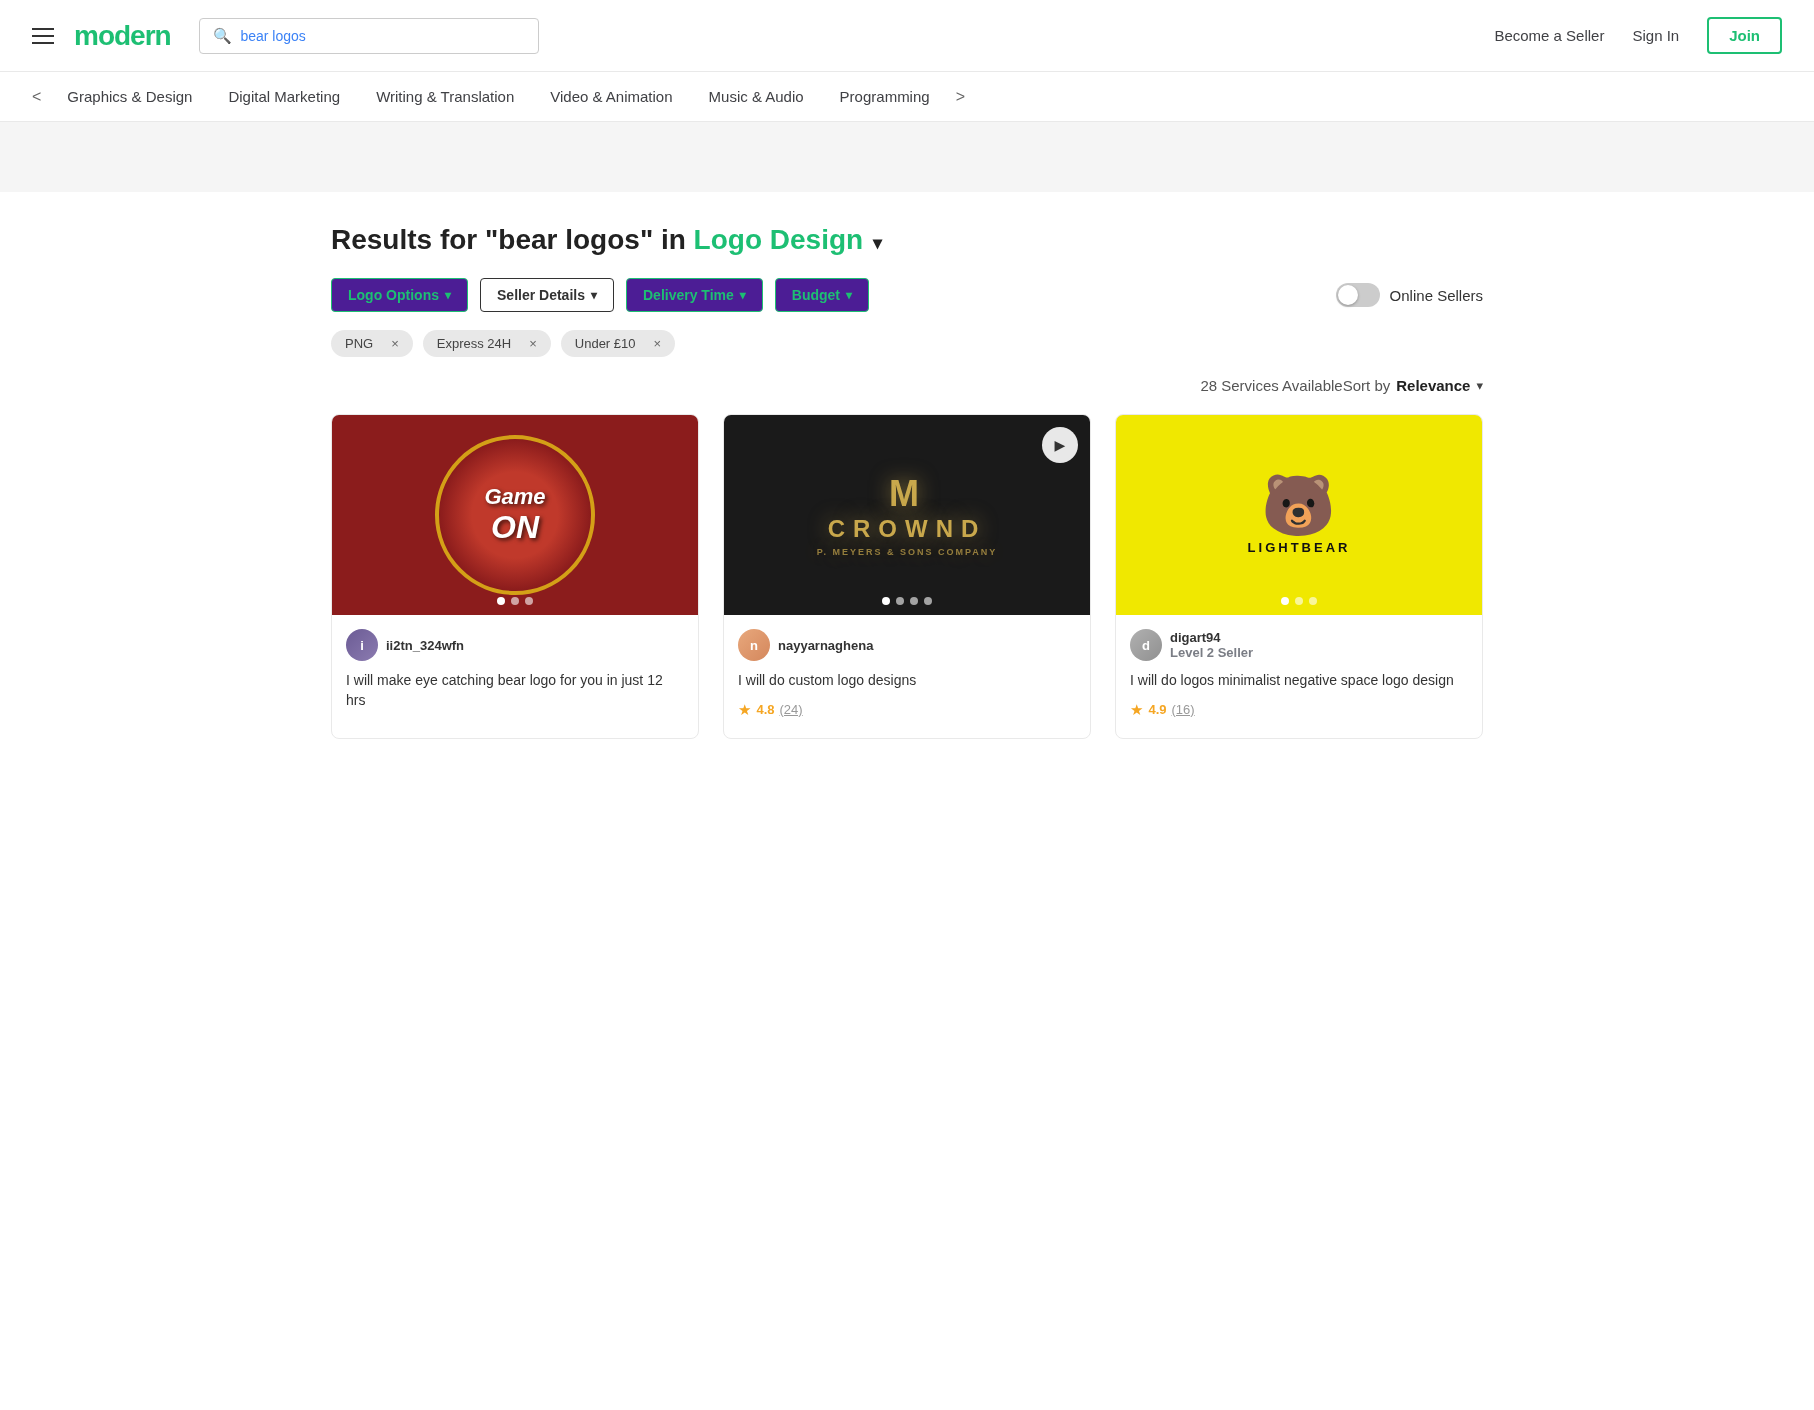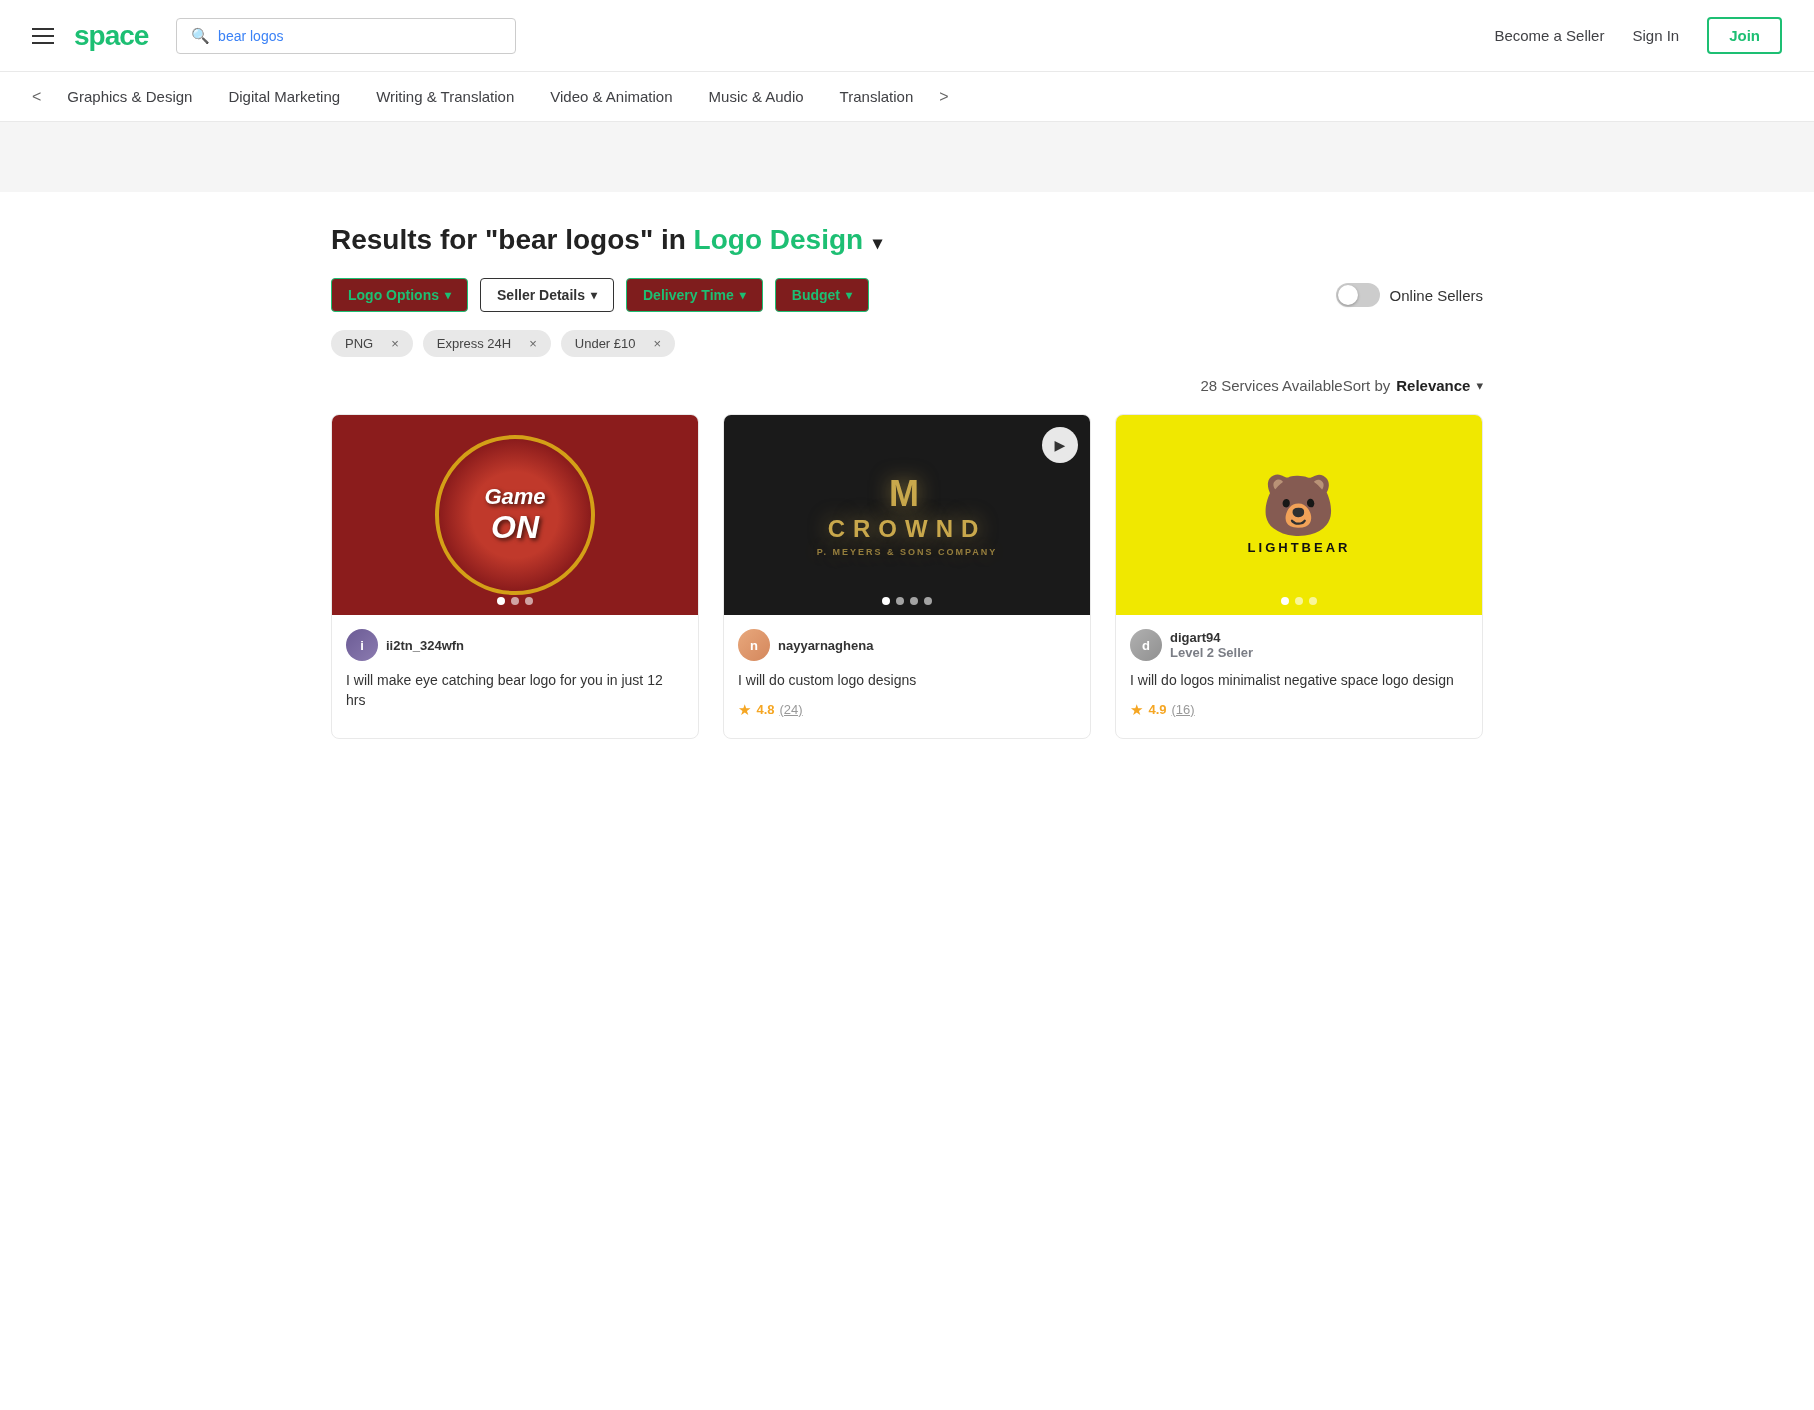--- a/index.html
+++ b/index.html
@@ -88,21 +88,21 @@
     .results-title .dropdown-arrow {
       font-size: 18px; color: #222; margin-left: 2px;
     }
 
     
     .filter-bar {
       display: flex; align-items: center; gap: 12px; flex-wrap: wrap; margin-bottom: 18px;
     }
     .filter-btn {
       border: 1.5px solid #1dbf73; border-radius: 4px;
-      padding: 8px 16px; background: #7f1d1d; color: #1dbf73;
+      padding: 8px 16px; background: #4c1d95; color: #1dbf73;
       font-size: 14px; font-weight: 600; cursor: pointer;
       display: flex; align-items: center; gap: 6px;
     }
     .filter-btn-dark {
       border: 1.5px solid #333; border-radius: 4px;
       padding: 8px 16px; background: #fff; color: #333;
       font-size: 14px; font-weight: 600; cursor: pointer;
       display: flex; align-items: center; gap: 6px;
     }
     .filter-btn .arrow, .filter-btn-dark .arrow { font-size: 12px; }
@@ -245,42 +245,42 @@
 </head>
 <body>
 
 <header>
   <div class="header">
     <div class="hamburger">
       <span></span>
         <span></span>
         <span></span>
     </div>
-    <div class="logo">space</div>
+    <div class="logo">modern</div>
     <div class="search-bar">
       <span class="search-icon">🔍</span>
       <input type="text" placeholder="Search for any service..." value="bear logos" style="">
     </div>
     <div class="header-spacer"></div>
     <nav class="header-nav">
       <a href="#">Become a Seller</a>
       <a href="#">Sign In</a>
       <button class="join-btn">Join</button>
     </nav>
   </div>
 </header>
 
 <nav class="cat-nav">
   <span class="cat-nav-arrow">&lt;</span>
   <span class="cat-nav-item">Graphics &amp; Design</span>
   <span class="cat-nav-item">Digital Marketing</span>
   <span class="cat-nav-item">Writing &amp; Translation</span>
   <span class="cat-nav-item">Video &amp; Animation</span>
   <span class="cat-nav-item">Music &amp; Audio</span>
-  <span class="cat-nav-item">Translation</span>
+  <span class="cat-nav-item">Programming</span>
   <span class="cat-nav-arrow">&gt;</span>
 </nav>
 
 <div class="banner-area"></div>
 
 <main class="main">
 
   <h1 class="results-title">
     <span>Results for "bear logos" in</span>
     <a href="#" class="highlight">Logo Design</a>

